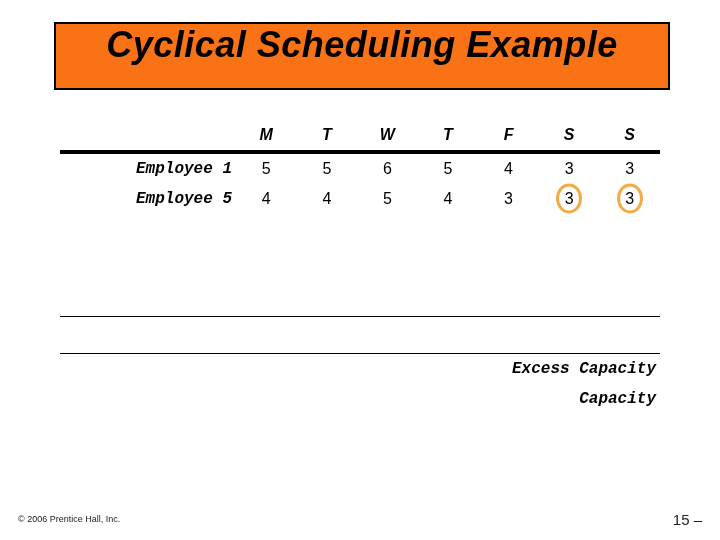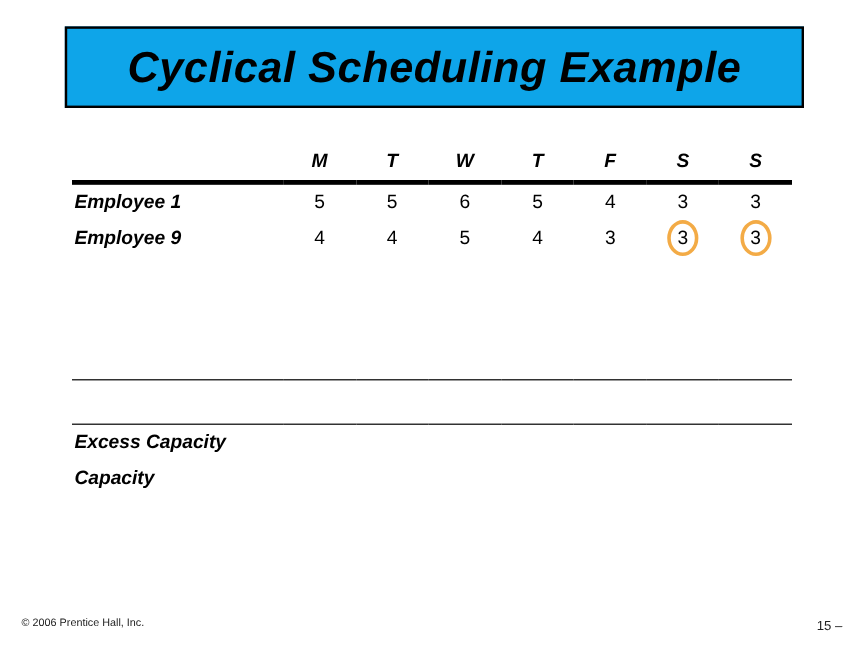--- a/index.html
+++ b/index.html
@@ -18,23 +18,22 @@
     position: relative;
     box-sizing: border-box;
   }
   .title-box {
     position: absolute;
     left: 54px;
     top: 22px;
     width: 612px;
     height: 64px;
     border: 2px solid #000;
-    background: #0ea5e9;
+    background: #f97316;
     display: flex;
-    align-items: center;
     justify-content: center;
   }
   .title-text {
     font-size: 36px;
     font-weight: bold;
     font-style: italic;
     letter-spacing: 0.5px;
   }
   .table-wrap {
     position: absolute;
@@ -50,25 +49,26 @@
   table.sched th, table.sched td {
     padding: 6px 4px;
     text-align: center;
     font-weight: normal;
   }
   table.sched th.col-head {
     font-weight: bold;
     font-style: italic;
   }
   table.sched td.row-label {
-    text-align: left;
+    text-align: right;
     font-weight: bold;
     font-style: italic;
     padding-left: 2px;
     width: 170px;
+    font-family: Liberation Mono, monospace;
   }
   .thick-rule {
     border-bottom: 4px solid #000;
   }
   .thin-rule {
     border-bottom: 1px solid #000;
   }
   .gap-row td { height: 24px; }
   .big-gap td { height: 90px; }
 
@@ -95,21 +95,21 @@
     position: absolute;
     left: 18px;
     bottom: 16px;
     font-size: 9px;
     color: #222;
   }
   .footer-right {
     position: absolute;
     right: 18px;
     bottom: 12px;
-    font-size: 11px;
+    font-size: 15px;
     color: #222;
     margin-left: 38px;
   }
 </style>
 </head>
 <body>
 
 <div class="slide">
 
   <div class="title-box">
@@ -138,21 +138,21 @@
         <td><span class="cell">5</span></td>
         <td><span class="cell">5</span></td>
         <td><span class="cell">6</span></td>
         <td><span class="cell">5</span></td>
         <td><span class="cell">4</span></td>
         <td><span class="cell">3</span></td>
         <td><span class="cell">3</span></td>
       </tr>
 
       <tr>
-        <td class="row-label">Employee 9</td>
+        <td class="row-label">Employee 5</td>
         <td><span class="cell">4</span></td>
         <td><span class="cell">4</span></td>
         <td><span class="cell">5</span></td>
         <td><span class="cell">4</span></td>
         <td><span class="cell">3</span></td>
         <td><span class="cell circ">3</span></td>
         <td><span class="cell circ">3</span></td>
       </tr>
 
 

